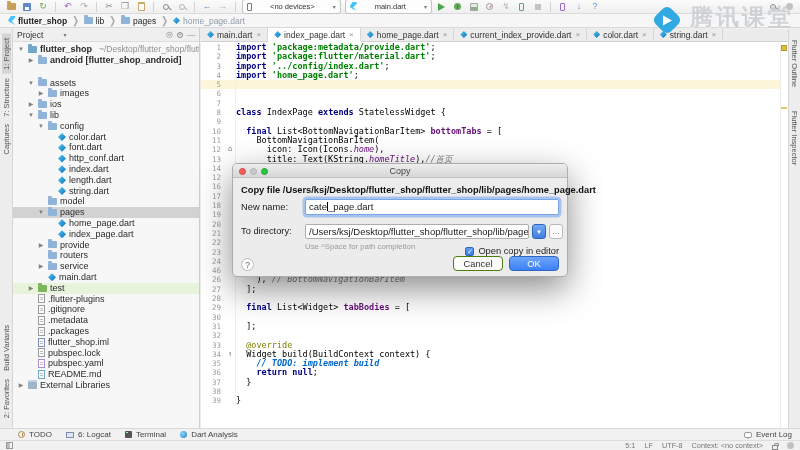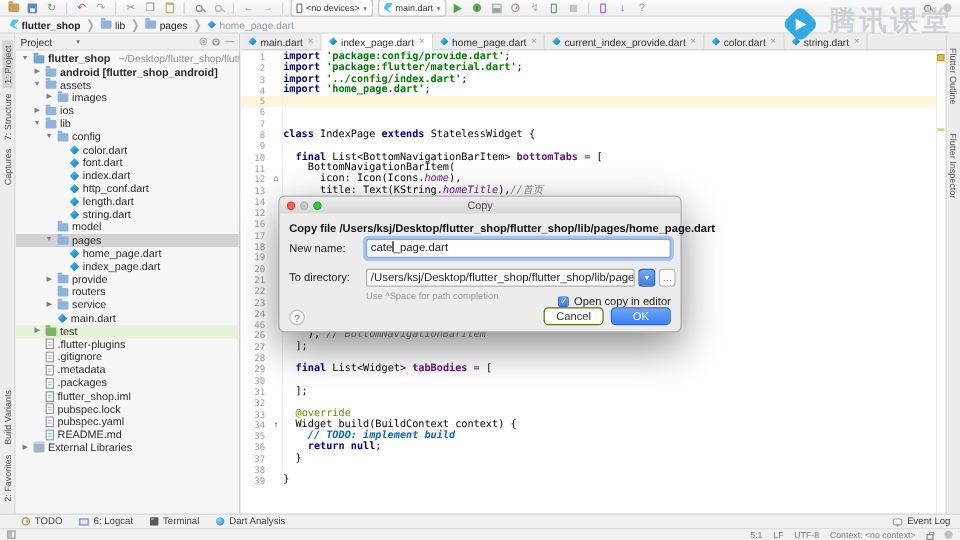--- a/index.html
+++ b/index.html
@@ -4,21 +4,21 @@
 <style>
   *{box-sizing:border-box;margin:0;padding:0;cursor:default;-webkit-user-select:none}
   html,body{width:800px;height:450px;overflow:hidden}
   body{font-family:"Liberation Sans",sans-serif;font-size:9px;color:#222;background:#ECECEC;position:relative}
 
   
   #toolbar{position:absolute;top:0;left:0;right:0;height:14px;background:linear-gradient(#FBFBFB,#EFEFEF);border-bottom:1px solid #DCDCDC;display:flex;align-items:center;padding:0 5px;gap:4px;z-index:5}
   .tb-ic{font-size:9px;line-height:13px;min-width:12px;text-align:center;display:flex;align-items:center;justify-content:center}
   .tb-sep{width:1px;height:10px;background:#D3D3D3;margin:0 2px}
   .tb-spacer{flex:1}
-  .tb-select{display:flex;align-items:center;gap:3px;border:1px solid #C6C6C6;border-radius:3px;background:#FDFDFD;height:15px;padding:0 4px;font-size:7.5px;color:#333;white-space:nowrap}
+  .tb-select{display:flex;align-items:center;gap:18px;border:1px solid #C6C6C6;border-radius:3px;background:#FDFDFD;height:15px;padding:0 4px;font-size:7.5px;color:#333;white-space:nowrap}
   .caret-down{font-size:6px;color:#777}
 
   
   #breadcrumb{position:absolute;top:14px;left:0;right:0;height:14px;background:#F6F6F6;border-bottom:1px solid #DADADA;display:flex;align-items:center;padding-left:6px;font-size:8.5px;z-index:4}
   .bc-item{display:flex;align-items:center;gap:3px;padding:0 2px;white-space:nowrap}
   .bc-sep{color:#AAA;font-size:8px;margin:0 3px;transform:scaleY(1.3)}
   .bc-dim{color:#8E9BAA}
   .bc-bold{font-weight:bold}
 
   
@@ -274,21 +274,21 @@
         <span class="arr">▼</span>
         <span class="ic ic-folder root"></span>
         <span class="lbl b">flutter_shop</span>
         <span class="extra">~/Desktop/flutter_shop/flutter_shop</span>
       </div>
       <div class="trow" style="padding-left: 14px;">
         <span class="arr">▶</span>
         <span class="ic ic-folder"></span>
         <span class="lbl b">android [flutter_shop_android]</span>
       </div>
-      <div class="trow" style="padding-left: 14px;">
+      <div class="trow" style="padding-left: 14px; margin-top: 12px;">
         <span class="arr">▼</span>
         <span class="ic ic-folder"></span>
         <span class="lbl">assets</span>
       </div>
       <div class="trow" style="padding-left: 24px;">
         <span class="arr">▶</span>
         <span class="ic ic-folder"></span>
         <span class="lbl">images</span>
       </div>
       <div class="trow" style="padding-left: 14px;">
@@ -312,26 +312,26 @@
         <span class="lbl">color.dart</span>
       </div>
       <div class="trow" style="padding-left: 34px;">
         <span class="arr"></span>
         <span class="ic ic-dart"></span>
         <span class="lbl">font.dart</span>
       </div>
       <div class="trow" style="padding-left: 34px;">
         <span class="arr"></span>
         <span class="ic ic-dart"></span>
+        <span class="lbl">http_conf.dart</span>
+      </div>
+      <div class="trow" style="padding-left: 34px;">
+        <span class="arr"></span>
+        <span class="ic ic-dart"></span>
         <span class="lbl">index.dart</span>
-      </div>
-      <div class="trow" style="padding-left: 34px;">
-        <span class="arr"></span>
-        <span class="ic ic-dart"></span>
-        <span class="lbl">http_conf.dart</span>
       </div>
       <div class="trow" style="padding-left: 34px;">
         <span class="arr"></span>
         <span class="ic ic-dart"></span>
         <span class="lbl">length.dart</span>
       </div>
       <div class="trow" style="padding-left: 34px;">
         <span class="arr"></span>
         <span class="ic ic-dart"></span>
         <span class="lbl">string.dart</span>
@@ -456,21 +456,21 @@
         <span>color.dart</span>
         <span class="close">×</span>
       </div>
       <div class="tab">
         <span class="ic ic-dart small"></span>
         <span>string.dart</span>
         <span class="close">×</span>
       </div>
     </div>
   <div id="code">
-      <div class="cl"><span class="ln">1</span><span class="gut"></span><span class="ct"><span class="tk-kw">import </span><span class="tk-str">'package:config/provide.dart'</span><span class="tk-pln">;</span></span></div>
+      <div class="cl"><span class="ln">1</span><span class="gut"></span><span class="ct"><span class="tk-kw">import </span><span class="tk-str">'package:metadata/provide.dart'</span><span class="tk-pln">;</span></span></div>
       <div class="cl"><span class="ln">2</span><span class="gut"></span><span class="ct"><span class="tk-kw">import </span><span class="tk-str">'package:flutter/material.dart'</span><span class="tk-pln">;</span></span></div>
       <div class="cl"><span class="ln">3</span><span class="gut"></span><span class="ct"><span class="tk-kw">import </span><span class="tk-str">'../config/index.dart'</span><span class="tk-pln">;</span></span></div>
       <div class="cl"><span class="ln">4</span><span class="gut"></span><span class="ct"><span class="tk-kw">import </span><span class="tk-str">'home_page.dart'</span><span class="tk-pln">;</span></span></div>
       <div class="cl caretline"><span class="ln">5</span><span class="gut"></span><span class="ct"></span></div>
       <div class="cl"><span class="ln">6</span><span class="gut"></span><span class="ct"></span></div>
       <div class="cl"><span class="ln">7</span><span class="gut"></span><span class="ct"></span></div>
       <div class="cl"><span class="ln">8</span><span class="gut"></span><span class="ct"><span class="tk-kw">class </span><span class="tk-pln">IndexPage </span><span class="tk-kw">extends </span><span class="tk-pln">StatelessWidget {</span></span></div>
       <div class="cl"><span class="ln">9</span><span class="gut"></span><span class="ct"></span></div>
       <div class="cl"><span class="ln">10</span><span class="gut"></span><span class="ct"><span class="tk-pln">  </span><span class="tk-kw">final </span><span class="tk-pln">List&lt;BottomNavigationBarItem&gt; </span><span class="tk-fld">bottomTabs</span><span class="tk-pln"> = [</span></span></div>
       <div class="cl"><span class="ln">11</span><span class="gut"></span><span class="ct"><span class="tk-pln">    BottomNavigationBarItem(</span></span></div>

